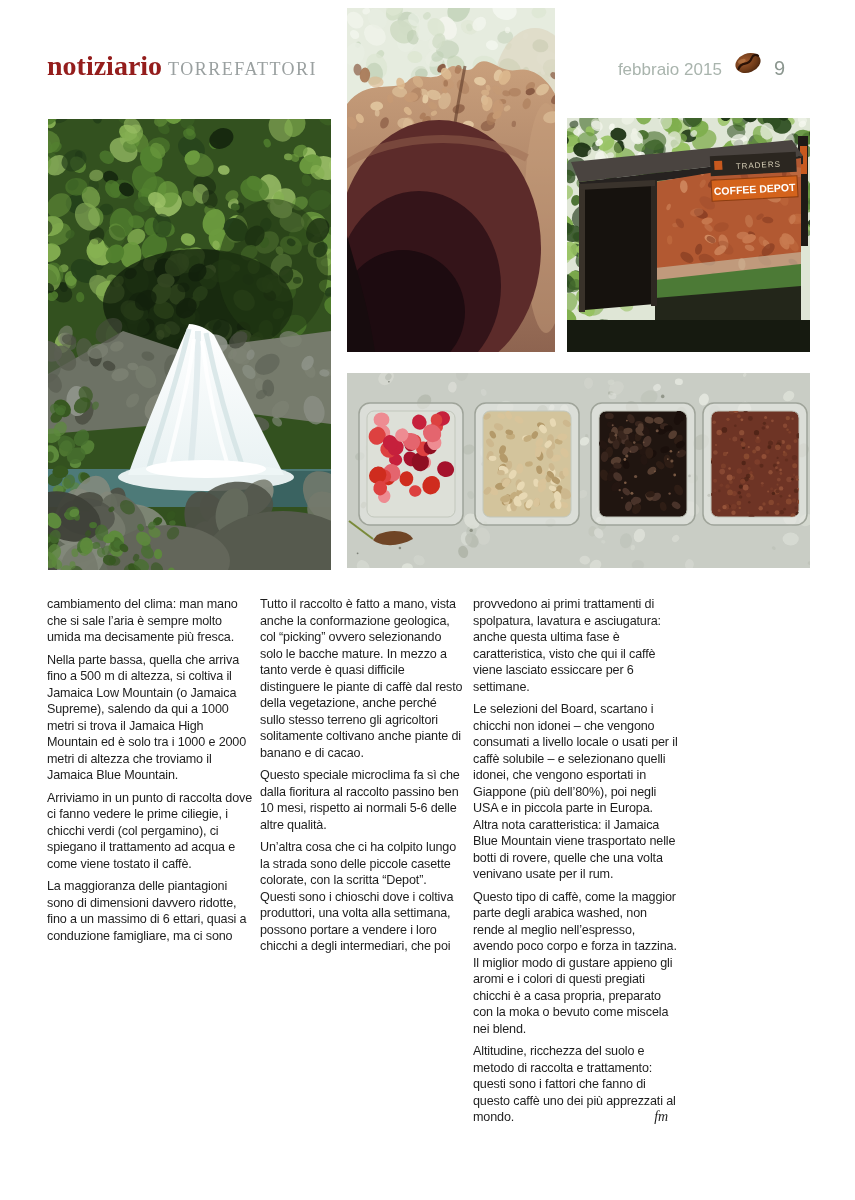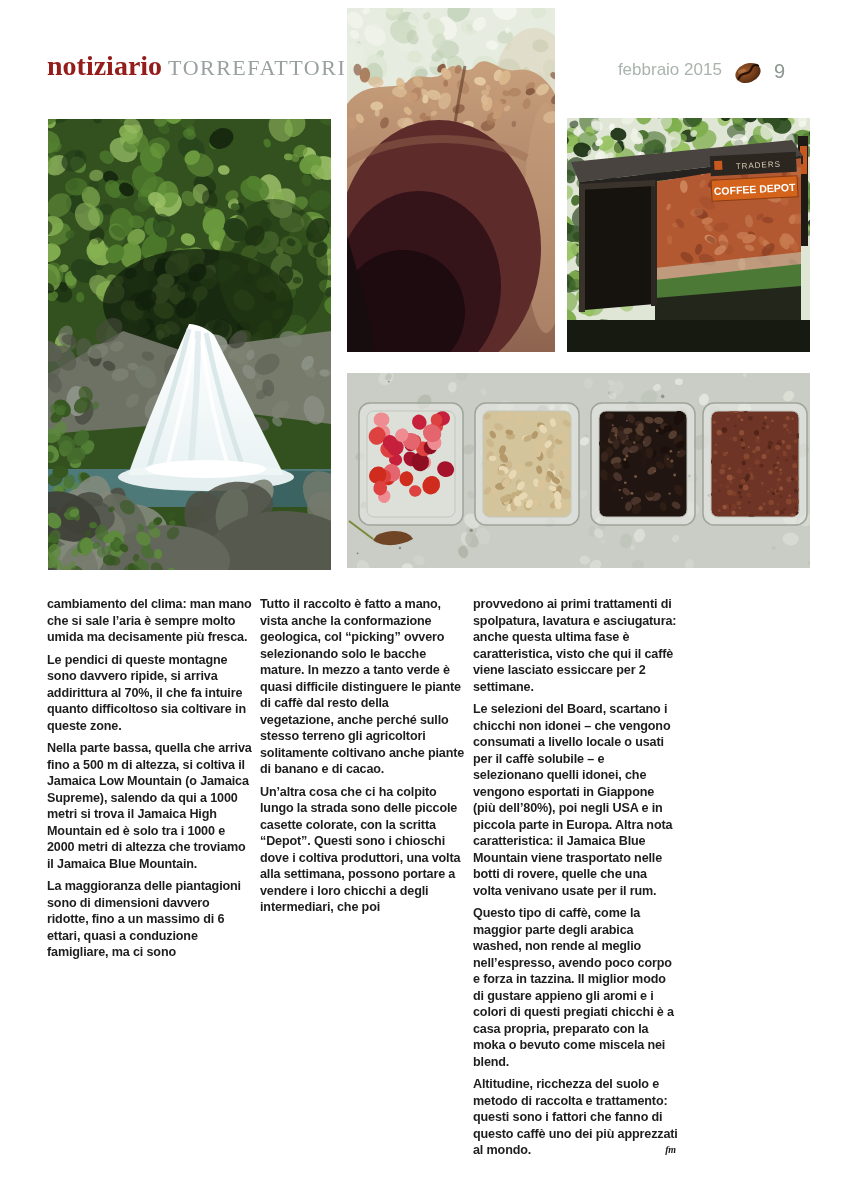--- a/index.html
+++ b/index.html
@@ -1,36 +1,36 @@
 <!DOCTYPE html>
 <html><head>
 <meta charset="utf-8">
 <style>
   html,body{margin:0;padding:0;}
   body{width:855px;height:1200px;position:relative;background:#ffffff;overflow:hidden;
        font-family:"Liberation Sans",sans-serif;}
   
   .hdr-left{position:absolute;left:47px;top:50px;white-space:nowrap;}
   .brand{font-family:"Liberation Serif",serif;font-weight:bold;font-size:28px;color:#941d1c;text-align:center;}
-  .brand-suffix{font-family:"Liberation Serif",serif;font-size:22px;color:#9aa0a0;letter-spacing:1.5px;margin-left:6px;}
-  .hdr-right{position:absolute;right:70px;top:60px;display:flex;align-items:flex-start;gap:9px;}
+  .brand-suffix{font-family:"Liberation Serif",serif;font-size:18px;color:#9aa0a0;letter-spacing:1.5px;margin-left:6px;}
+  .hdr-right{position:absolute;right:70px;top:50px;display:flex;align-items:flex-end;gap:9px;}
   .issue{font-size:17px;color:#a9b4ad;}
   .pagenum{font-size:20px;color:#8c9790;}
   
   .photo{position:absolute;overflow:hidden;}
   .photo svg{display:block;}
   #ph-waterfall{left:48px;top:119px;width:283px;height:451px;}
   #ph-mortar{left:347px;top:8px;width:208px;height:344px;}
   #ph-hut{left:567px;top:118px;width:243px;height:234px;}
   #ph-stages{left:347px;top:373px;width:463px;height:195px;}
   
-  .article{position:absolute;left:47px;top:596px;width:645px;display:flex;gap:8px;font-weight:bold;}
+  .article{position:absolute;left:47px;top:596px;width:645px;display:flex;gap:8px;}
   .col{width:205px;}
   .para{margin:0 0 6px 0;font-size:12.6px;line-height:16.5px;color:#1e1e1e;letter-spacing:-0.15px;}
-  .signature{float:right;font-family:"Liberation Serif",serif;font-style:italic;font-size:10px;color:#1e1e1e;margin-right:2px;}
+  .signature{float:right;font-family:"Liberation Serif",serif;font-style:italic;font-size:14px;color:#1e1e1e;margin-right:10px;}
 </style>
 </head>
 <body>
 
 <div class="hdr-left">
   <span class="brand">notiziario</span><span class="brand-suffix">TORREFATTORI</span>
 </div>
 <div class="hdr-right">
   <span class="issue">febbraio 2015</span>
   <span>
@@ -1594,27 +1594,28 @@
         </g>
     </g>
     <path d="M30,162 C45,155 62,158 66,166 C52,174 34,174 26,167 Z" fill="#6f4526"></path>
     <path d="M2,148 L26,166" stroke="#7a8a3a" stroke-width="2" fill="none"></path>
   </svg>
 </figure>
 
 <div class="article">
   <div class="col">
       <p class="para">cambiamento del clima: man mano che si sale l’aria è sempre molto umida ma decisamente più fresca.</p>
-      <p class="para">Le pendici di queste montagne sono davvero ripide, si arriva addirittura al 70%, il che fa intuire quanto difficoltoso sia coltivare in queste zone.</p>
       <p class="para">Nella parte bassa, quella che arriva fino a 500 m di altezza, si coltiva il Jamaica Low Mountain (o Jamaica Supreme), salendo da qui a 1000 metri si trova il Jamaica High Mountain ed è solo tra i 1000 e 2000 metri di altezza che troviamo il Jamaica Blue Mountain.</p>
+      <p class="para">Arriviamo in un punto di raccolta dove ci fanno vedere le prime ciliegie, i chicchi verdi (col pergamino), ci spiegano il trattamento ad acqua e come viene tostato il caffè.</p>
       <p class="para">La maggioranza delle piantagioni sono di dimensioni davvero ridotte, fino a un massimo di 6 ettari, quasi a conduzione famigliare, ma ci sono</p>
     </div>
   <div class="col">
       <p class="para">Tutto il raccolto è fatto a mano, vista anche la conformazione geologica, col “picking” ovvero selezionando solo le bacche mature. In mezzo a tanto verde è quasi difficile distinguere le piante di caffè dal resto della vegetazione, anche perché sullo stesso terreno gli agricoltori solitamente coltivano anche piante di banano e di cacao.</p>
+      <p class="para">Questo speciale microclima fa sì che dalla fioritura al raccolto passino ben 10 mesi, rispetto ai normali 5-6 delle altre qualità.</p>
       <p class="para">Un’altra cosa che ci ha colpito lungo la strada sono delle piccole casette colorate, con la scritta “Depot”. Questi sono i chioschi dove i coltiva produttori, una volta alla settimana, possono portare a vendere i loro chicchi a degli intermediari, che poi</p>
     </div>
   <div class="col">
-      <p class="para">provvedono ai primi trattamenti di spolpatura, lavatura e asciugatura: anche questa ultima fase è caratteristica, visto che qui il caffè viene lasciato essiccare per 2 settimane.</p>
+      <p class="para">provvedono ai primi trattamenti di spolpatura, lavatura e asciugatura: anche questa ultima fase è caratteristica, visto che qui il caffè viene lasciato essiccare per 6 settimane.</p>
       <p class="para">Le selezioni del Board, scartano i chicchi non idonei – che vengono consumati a livello locale o usati per il caffè solubile – e selezionano quelli idonei, che vengono esportati in Giappone (più dell’80%), poi negli USA e in piccola parte in Europa. Altra nota caratteristica: il Jamaica Blue Mountain viene trasportato nelle botti di rovere, quelle che una volta venivano usate per il rum.</p>
       <p class="para">Questo tipo di caffè, come la maggior parte degli arabica washed, non rende al meglio nell’espresso, avendo poco corpo e forza in tazzina. Il miglior modo di gustare appieno gli aromi e i colori di questi pregiati chicchi è a casa propria, preparato con la moka o bevuto come miscela nei blend.</p>
       <p class="para">Altitudine, ricchezza del suolo e metodo di raccolta e trattamento: questi sono i fattori che fanno di questo caffè uno dei più apprezzati al mondo.<span class="signature">fm</span></p>
     </div>
 </div>
 
 </body></html>

